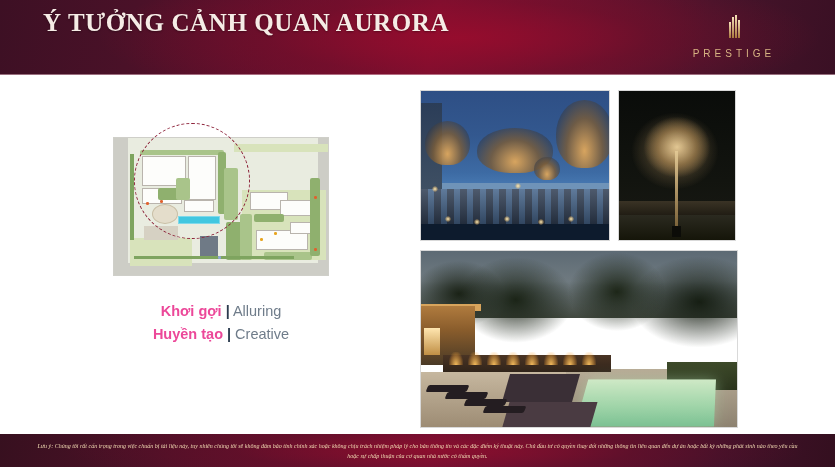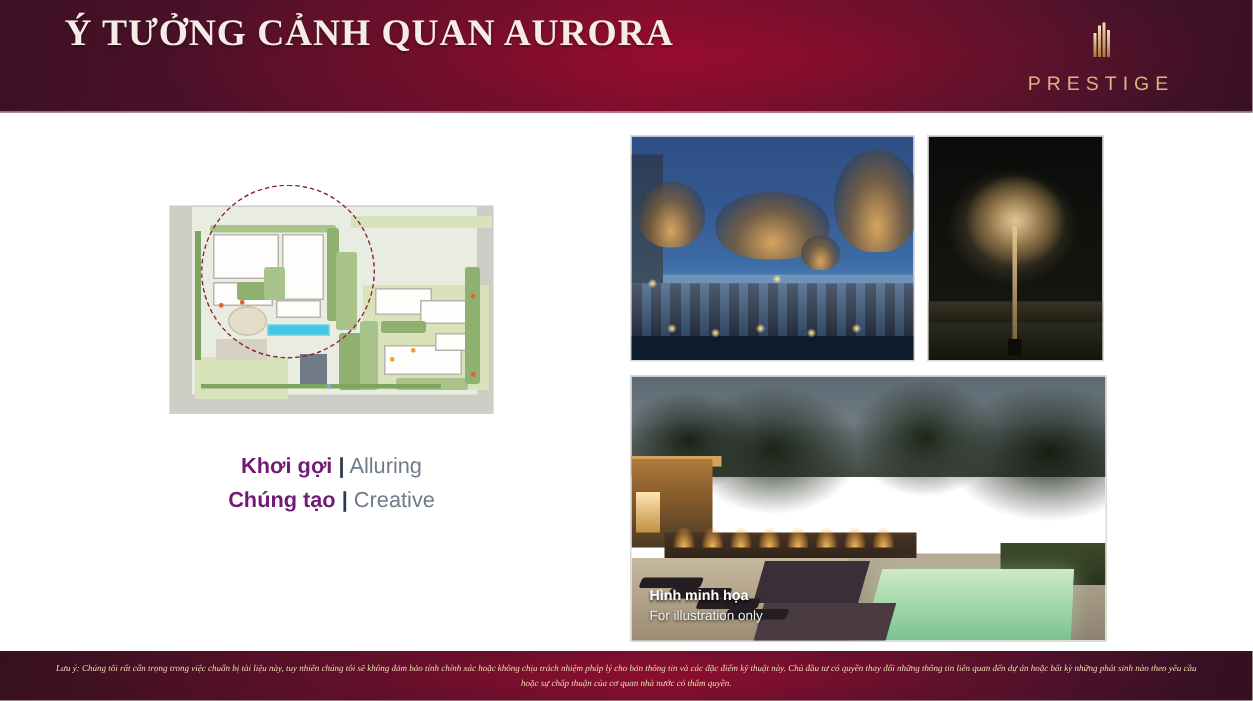--- a/index.html
+++ b/index.html
@@ -54,21 +54,21 @@
     position:absolute; bottom:0; width:2px; display:block;
     background:linear-gradient(180deg,#f6e0b8,#a9763c);
   }
   .logo-glyph i:nth-child(1){ left:0px; height:16px; }
   .logo-glyph i:nth-child(2){ left:3px; height:21px; }
   .logo-glyph i:nth-child(3){ left:6px; height:23px; }
   .logo-glyph i:nth-child(4){ left:9px; height:18px; }
   .logo-sub {
     margin-top:10px;
     font-family:"Liberation Sans", sans-serif;
-    font-size:13px; letter-spacing:4px; color:#d8b483;
+    font-size:10px; letter-spacing:4px; color:#d8b483;
   }
 
   
   .plan-wrap {
     position:absolute; left:113px; top:137px; width:216px; height:139px;
   }
   .plan {
     position:absolute; inset:0; border:1px solid #cfcfc9; overflow:hidden;
     background:#e9ece0;
   }
@@ -86,21 +86,21 @@
   .plan .hedge  { position:absolute; background:#7ea45f; }
   .plan .dot    { position:absolute; width:2.5px; height:2.5px; border-radius:50%; }
   .plan-circle {
     position:absolute; left:21px; top:-14px; width:116px; height:116px;
     border:1.6px dashed #8c2138; border-radius:50%;
   }
 
   
   .taglines { position:absolute; left:113px; top:300px; width:216px; text-align:center; }
   .tagline { font-size:14.5px; line-height:23px; white-space:nowrap; color:#6f7c8a; }
-  .tagline b { color:#701a75; font-weight:700; }
+  .tagline b { color:#ec4899; font-weight:700; }
   .tagline .bar { color:#2b3b4e; font-weight:700; }
 
   
   .ph { position:absolute; overflow:hidden; border:1px solid #d9d9d9; }
 
   
   .ph1 { left:420px; top:90px; width:190px; height:151px; }
   .ph1 .sky { position:absolute; inset:0;
     background:linear-gradient(180deg,#2e4f85 0%, #33588f 30%, #3d6ba4 55%, #4a7cb5 66%, #1d3150 70%, #142338 100%); }
   .ph1 .sea { position:absolute; left:0; top:62%; width:100%; height:4%; background:#6f93b8; }
@@ -258,21 +258,21 @@
     <div class="dot" style="left:104px;top:118px;background:#8fa6d8;"></div>
   </div>
   <div class="plan-circle"></div>
 </div>
 
 <div class="taglines">
   <div class="tagline">
     <b>Khơi gợi</b><span class="bar"> </span><span class="bar">|</span> <span>Alluring</span>
   </div>
   <div class="tagline">
-    <b>Chúng tạo</b><span class="bar"> </span><span class="bar">|</span> <span>Creative</span>
+    <b>Huyền tạo</b><span class="bar"> </span><span class="bar">|</span> <span>Creative</span>
   </div>
 </div>
 
 <div class="ph ph1">
   <div class="sky"></div>
   <div class="sea"></div>
   <div class="bldL"></div>
   <div class="tree" style="left:30%;top:25%;width:40%;height:30%;"></div>
   <div class="tree" style="left:2%;top:20%;width:24%;height:30%;"></div>
   <div class="tree" style="left:72%;top:6%;width:30%;height:46%;"></div>
@@ -316,21 +316,17 @@
   <div class="coping"></div>
   <div class="pool"></div>
   <div class="terrace"></div>
   <div class="bed"></div>
   <div class="bed2"></div>
   <div class="chair" style="left:2%;top:76%;width:13%;"></div>
   <div class="chair" style="left:8%;top:80%;width:13%;"></div>
   <div class="chair" style="left:14%;top:84%;width:13%;"></div>
   <div class="chair" style="left:20%;top:88%;width:13%;"></div>
 
-  <div class="cap">
-    <div class="c1">Hình minh họa</div>
-    <div class="c2">For illustration only</div>
-  </div>
 </div>
 
 <div class="footer">
   <p>Lưu ý: Chúng tôi rất cẩn trọng trong việc chuẩn bị tài liệu này, tuy nhiên chúng tôi sẽ không đảm bảo tính chính xác hoặc không chịu trách nhiệm pháp lý cho bản thông tin và các đặc điểm kỹ thuật này. Chủ đầu tư có quyền thay đổi những thông tin liên quan đến dự án hoặc bất kỳ những phát sinh nào theo yêu cầu hoặc sự chấp thuận của cơ quan nhà nước có thẩm quyền.</p>
 </div>
 
 </body></html>

